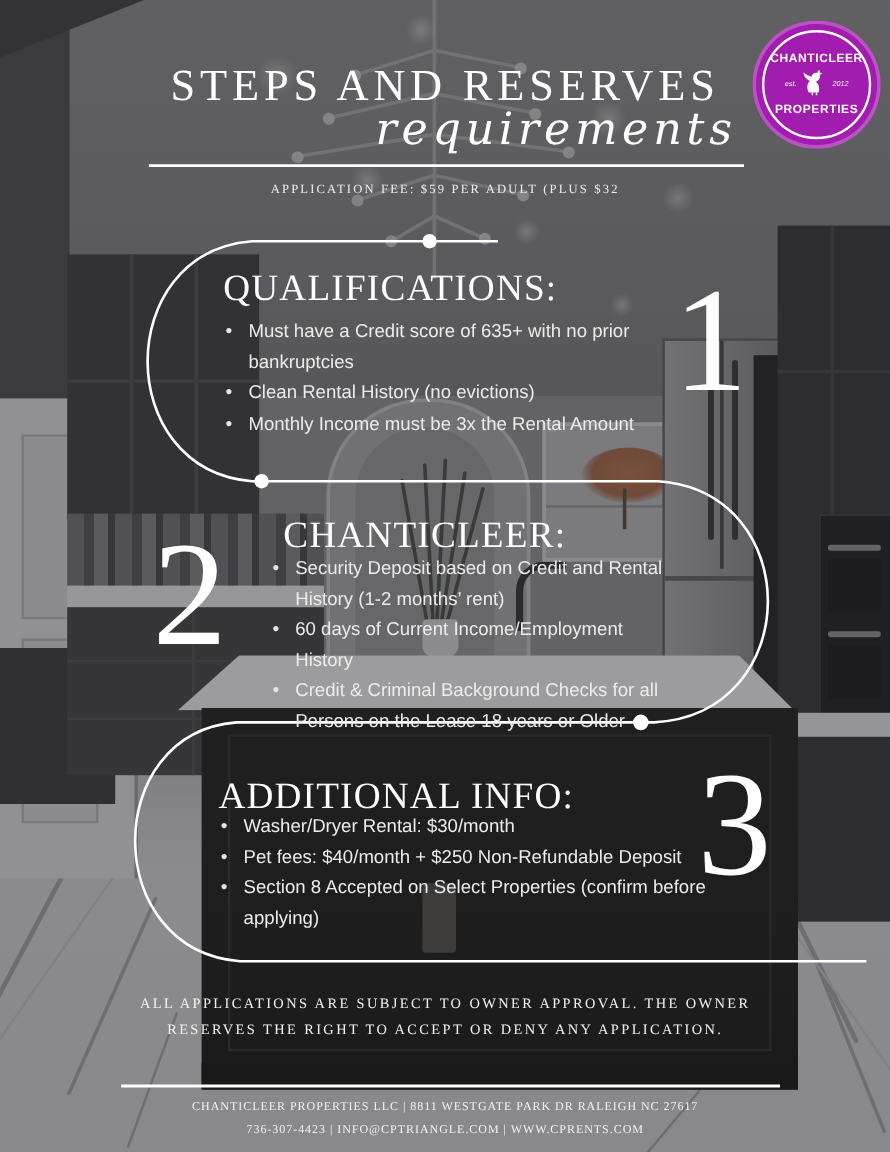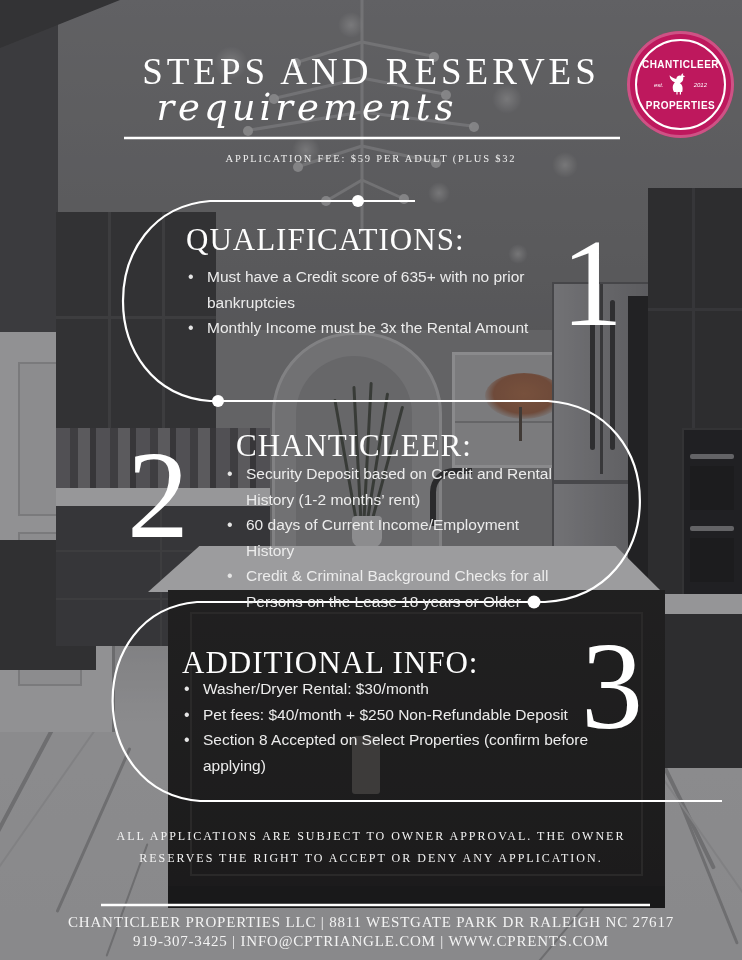--- a/index.html
+++ b/index.html
@@ -56,39 +56,39 @@
   .island-kick{left:0px;top:296px;width:497px;height:22px;background:#050505;}
   .outlet{left:352px;top:736px;width:28px;height:58px;background:#45433f;border-radius:3px;}
   .bokeh{border-radius:50%;background:radial-gradient(circle,rgba(255,255,255,.38),rgba(255,255,255,0) 70%);}
   .overlay{left:0;top:0;width:742px;height:960px;background:rgba(52,52,54,.45);z-index:50;}
 
   
   .content{z-index:60;}
   .deco-svg{left:0;top:0;z-index:60;pointer-events:none;}
   .title{left:0;top:50px;width:742px;text-align:center;color:#fff;
     font-size:37px;letter-spacing:4px;font-weight:400;z-index:61;}
-  .script{left:0;top:86px;width:614px;text-align:center;color:#fff;
+  .script{left:0;top:86px;width:614px;text-align:right;color:#fff;
     font-family:"DejaVu Serif",serif;font-style:italic;font-size:37px;letter-spacing:4px;z-index:61;}
   .fee{left:0;top:150px;width:742px;text-align:center;color:#efefef;
     font-size:10.5px;letter-spacing:1.8px;line-height:18.5px;z-index:61;}
   .sec-title{color:#fdfdfd;font-size:31px;letter-spacing:1px;z-index:61;white-space:nowrap;}
   .bullets{list-style:none;margin:0;padding:0;z-index:61;}
   .bullets li{position:relative;padding-left:21px;color:#ececec;
     font-family:"Liberation Sans",sans-serif;font-size:15.5px;line-height:25.5px;}
   .bullets li::before{content:"•";position:absolute;left:2px;top:0;color:#e5e5e5;font-size:16px;}
   .bignum{width:100px;text-align:center;color:#fff;font-size:124px;line-height:1;z-index:61;
     font-family:"Liberation Serif",serif;}
   .disclaimer{left:111px;top:826px;width:520px;text-align:center;color:#f3f3f3;
     font-size:12px;letter-spacing:2px;line-height:21.5px;z-index:61;}
   .footer{left:0;top:913px;width:742px;text-align:center;color:#f3f3f3;
-    font-size:15px;letter-spacing:0.8px;line-height:19px;z-index:61;white-space:nowrap;}
+    font-size:10px;letter-spacing:0.8px;line-height:19px;z-index:61;white-space:nowrap;}
 
   
-  .logo{left:627px;top:31px;width:107px;height:107px;border-radius:50%;
-    background:#be185d;z-index:62;box-shadow:inset 0 0 0 3px rgba(255,255,255,.25);text-align:center;}
+  .logo{left:627px;top:17px;width:107px;height:107px;border-radius:50%;
+    background:#a21caf;z-index:62;box-shadow:inset 0 0 0 3px rgba(255,255,255,.25);text-align:center;}
   .logo-ring{position:absolute;left:8px;top:8px;right:8px;bottom:8px;
     border:2px solid #fff;border-radius:50%;}
   .logo-inner{position:absolute;inset:0;display:flex;flex-direction:column;
     align-items:center;justify-content:center;color:#fff;
     font-family:"Liberation Sans",sans-serif;}
   .logo-top,.logo-bot{font-size:10px;font-weight:bold;letter-spacing:.5px;}
   .logo-mid{display:flex;align-items:center;gap:3px;margin:1px 0;}
   .logo-est,.logo-year{font-size:6px;font-style:italic;}
 </style>
 </head>
@@ -241,20 +241,21 @@
         </span>
         <span class="logo-year">2012</span>
       </div>
       <div class="logo-bot">PROPERTIES</div>
     </div>
   </div>
 
   <div class="abs sec-title content" style="left:186px;top:222px">QUALIFICATIONS:</div>
   <ul class="abs bullets content" style="left:186px;top:264px;width:360px">
     <li>Must have a Credit score of 635+ with no prior bankruptcies</li>
+    <li>Clean Rental History (no evictions)</li>
     <li>Monthly Income must be 3x the Rental Amount</li>
   </ul>
   <div class="abs bignum content" style="left:542px;top:222px">1</div>
 
   <div class="abs sec-title content" style="left:236px;top:428px">CHANTICLEER:</div>
   <ul class="abs bullets content" style="left:225px;top:461px;width:345px">
     <li>Security Deposit based on Credit and Rental History (1-2 months’ rent)</li>
     <li>60 days of Current Income/Employment History</li>
     <li>Credit &amp; Criminal Background Checks for all Persons on the Lease 18 years or Older</li>
   </ul>
@@ -264,16 +265,16 @@
   <ul class="abs bullets content" style="left:182px;top:676px;width:445px">
     <li>Washer/Dryer Rental: $30/month</li>
     <li>Pet fees: $40/month + $250 Non-Refundable Deposit</li>
     <li>Section 8 Accepted on Select Properties (confirm before applying)</li>
   </ul>
   <div class="abs bignum content" style="left:562px;top:625px">3</div>
 
   <div class="abs disclaimer content">ALL APPLICATIONS ARE SUBJECT TO OWNER APPROVAL. THE OWNER RESERVES THE RIGHT TO ACCEPT OR DENY ANY APPLICATION.</div>
   <div class="abs footer content">
     <div>CHANTICLEER PROPERTIES LLC | 8811 WESTGATE PARK DR RALEIGH NC 27617</div>
-    <div>919-307-3425 | INFO@CPTRIANGLE.COM | WWW.CPRENTS.COM</div>
+    <div>736-307-4423 | INFO@CPTRIANGLE.COM | WWW.CPRENTS.COM</div>
   </div>
 
 </div>
 
 </body></html>

